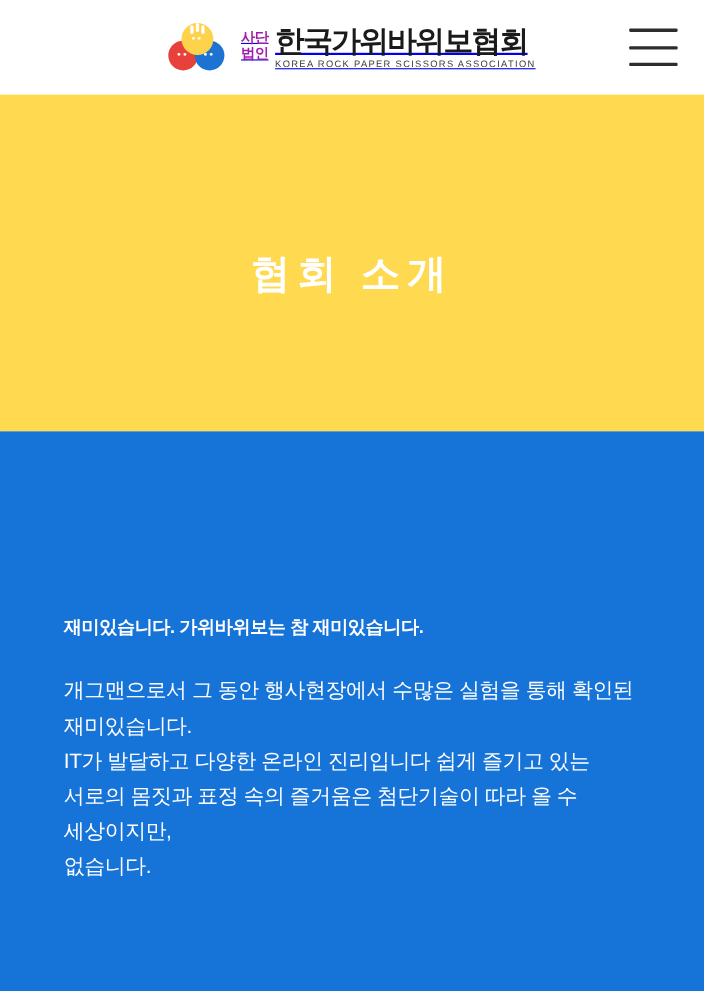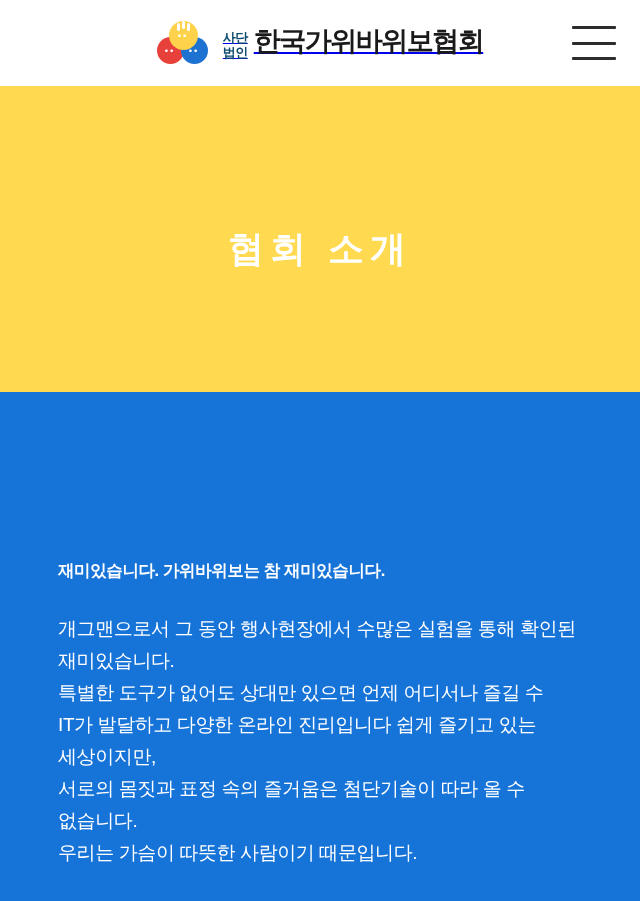--- a/index.html
+++ b/index.html
@@ -79,21 +79,21 @@
   .logo-mark .h3 { left: 30px; top: 4px; }
 
   .logo-text {
     display: flex;
     align-items: flex-start;
     gap: 6px;
   }
   .logo-corp {
     font-size: 13px;
     line-height: 15px;
-    color: #0c4a6e;
+    color: #a21caf;
     font-weight: bold;
     padding-top: 4px;
     letter-spacing: -0.5px;
     text-align: center;
   }
   .logo-main {
     display: flex;
     flex-direction: column;
     align-items: flex-start;
   }
@@ -199,43 +199,42 @@
         <span class="face f2">••</span>
         <span class="face f3">••</span>
       </span>
       <span class="logo-text">
         <span class="logo-corp">
           <span>사단</span><br>
           <span>법인</span>
         </span>
         <span class="logo-main">
           <span class="logo-kr">한국가위바위보협회</span>
+          <span class="logo-en">KOREA ROCK PAPER SCISSORS ASSOCIATION</span>
         </span>
       </span>
     </a>
     <button class="menu-btn">
       <span></span>
       <span></span>
       <span></span>
     </button>
   </div>
 
   <div class="hero">
     <div class="hero-title">협회 소개</div>
   </div>
 
   <div class="content">
     <div class="content-inner">
       <p class="lead">재미있습니다. 가위바위보는 참 재미있습니다.</p>
       <p class="para">
         <span class="ln">개그맨으로서 그 동안 행사현장에서 수많은 실험을 통해 확인된</span>
         <span class="ln">재미있습니다.</span>
-        <span class="ln">특별한 도구가 없어도 상대만 있으면 언제 어디서나 즐길 수</span>
         <span class="ln">IT가 발달하고 다양한 온라인 진리입니다 쉽게 즐기고 있는</span>
+        <span class="ln">서로의 몸짓과 표정 속의 즐거움은 첨단기술이 따라 올 수</span>
         <span class="ln">세상이지만,</span>
-        <span class="ln">서로의 몸짓과 표정 속의 즐거움은 첨단기술이 따라 올 수</span>
         <span class="ln">없습니다.</span>
-        <span class="ln">우리는 가슴이 따뜻한 사람이기 때문입니다.</span>
       </p>
     </div>
   </div>
 
 </div>
 
 </body></html>

